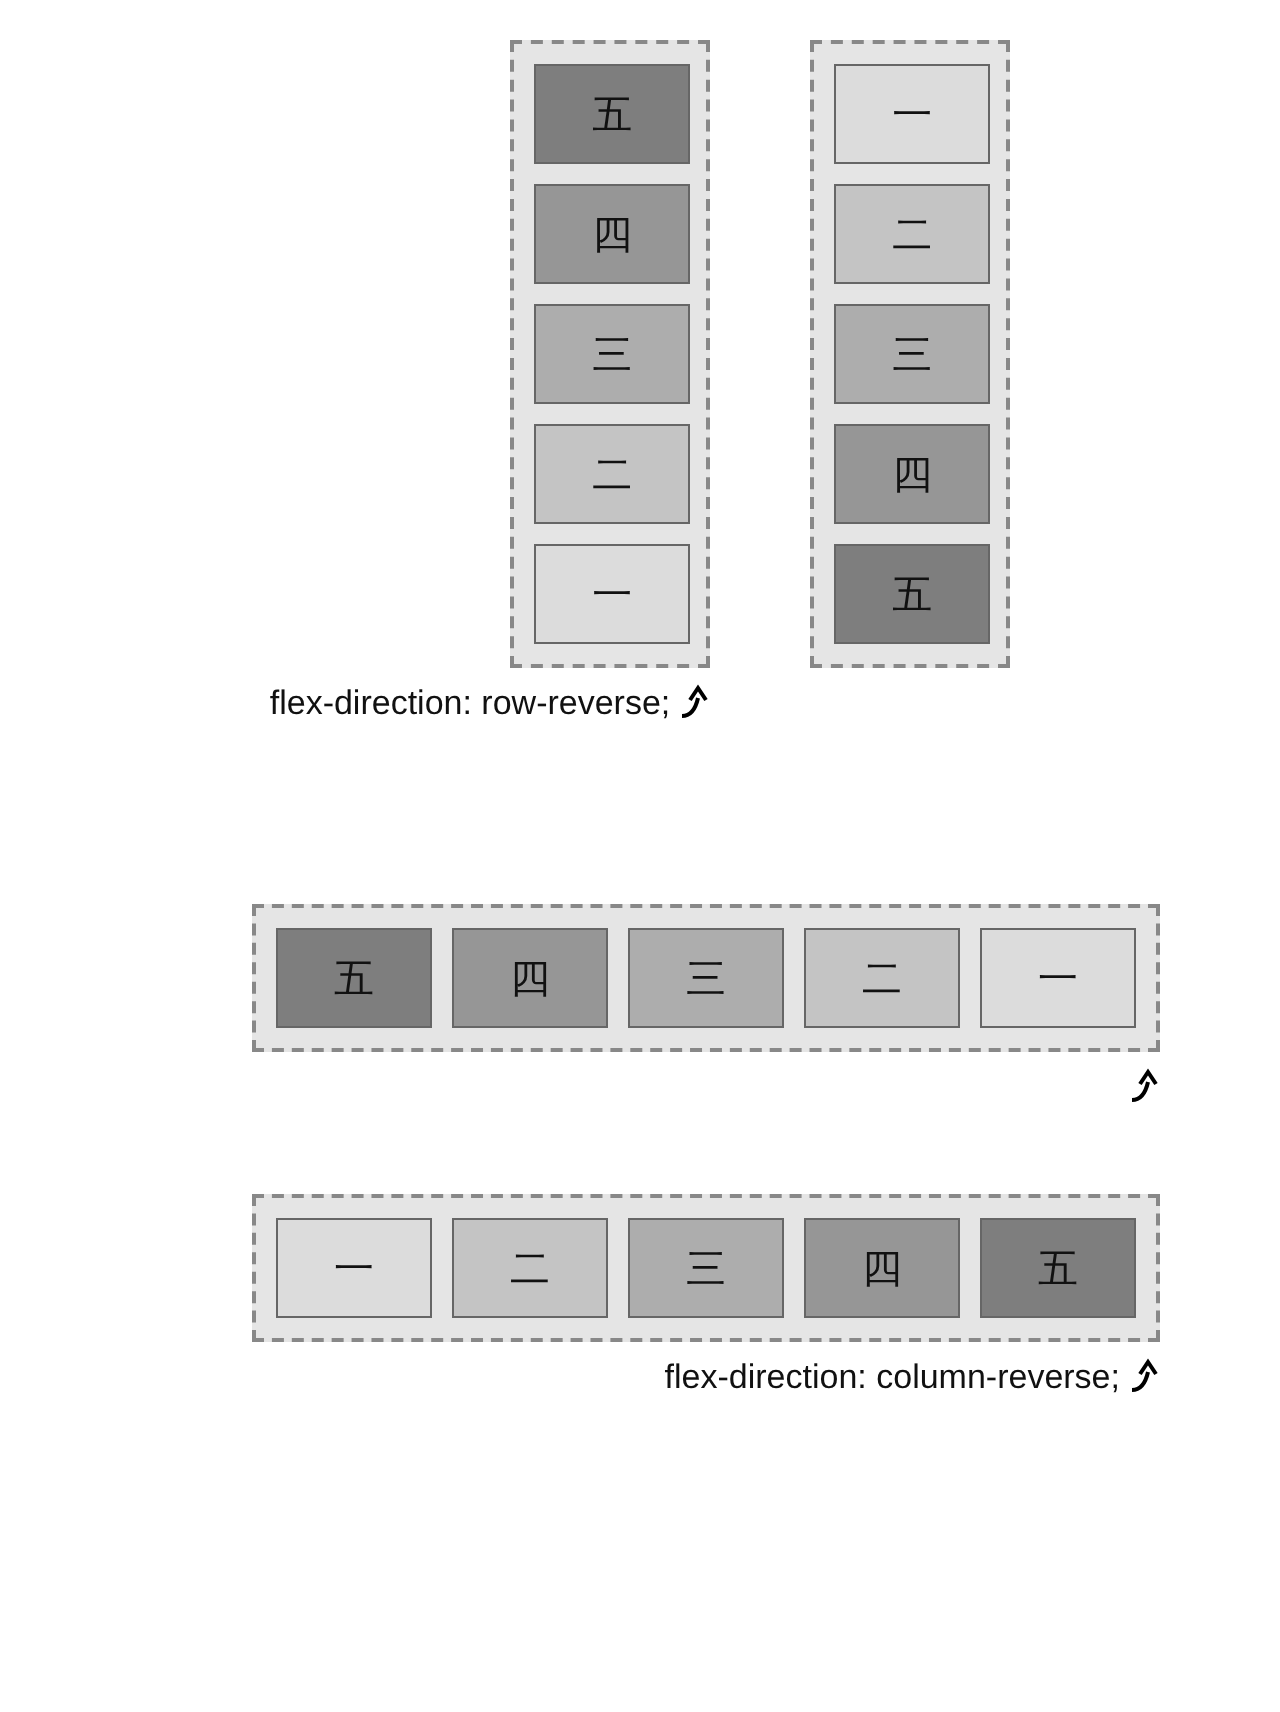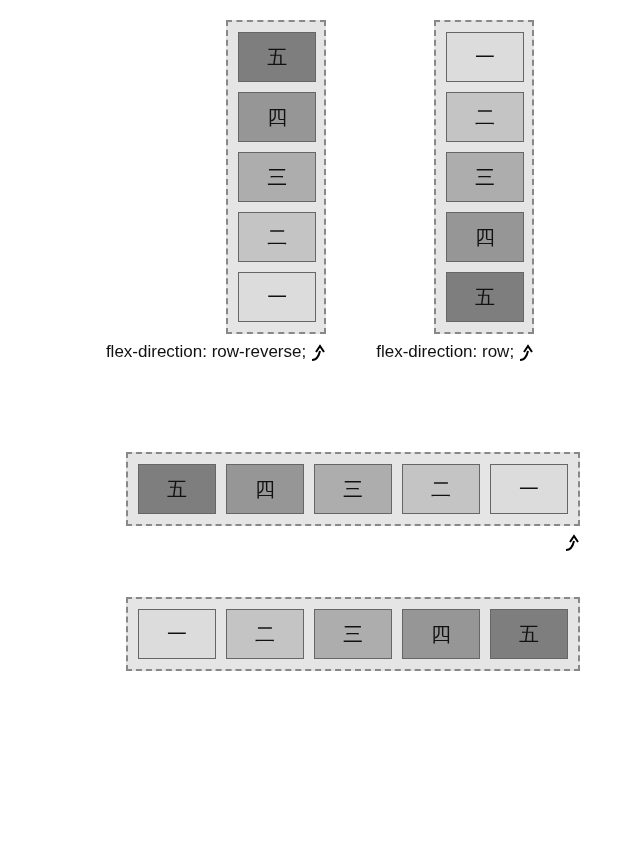--- a/index.html
+++ b/index.html
@@ -40,21 +40,21 @@
   .s1 { background: #dcdcdc; }
   .s2 { background: #c4c4c4; }
   .s3 { background: #adadad; }
   .s4 { background: #969696; }
   .s5 { background: #7e7e7e; }
   .caption {
     margin-top: 8px;
     font-size: 17px;
     color: #111;
     display: flex;
-    align-items: flex-end;
+    align-items: flex-start;
     gap: 4px;
     white-space: nowrap;
   }
   .arrow-icon {
     display: inline-block;
   }
   .arrow-icon svg { display: block; }
 </style>
 </head>
 <body>
@@ -80,29 +80,20 @@
   </div>
 
   <div class="group-v">
     <div class="container vert">
       <div class="box s1">一</div>
       <div class="box s2">二</div>
       <div class="box s3">三</div>
       <div class="box s4">四</div>
       <div class="box s5">五</div>
     </div>
-    <div class="caption">
-      <span>flex-direction: row;</span>
-      <span class="arrow-icon">
-        <svg width="16" height="18" viewBox="0 0 16 18">
-            <path d="M2 16 Q 8 16 10 7" fill="none" stroke="#000" stroke-width="2"></path>
-            <path d="M6 8 L10 2 L14 8" fill="none" stroke="#000" stroke-width="2"></path>
-          </svg>
-      </span>
-    </div>
   </div>
 </div>
 
 <div class="group-h">
   <div class="container horiz">
     <div class="box s5">五</div>
     <div class="box s4">四</div>
     <div class="box s3">三</div>
     <div class="box s2">二</div>
     <div class="box s1">一</div>
@@ -118,13 +109,22 @@
 </div>
 
 <div class="group-h">
   <div class="container horiz">
     <div class="box s1">一</div>
     <div class="box s2">二</div>
     <div class="box s3">三</div>
     <div class="box s4">四</div>
     <div class="box s5">五</div>
   </div>
+  <div class="caption">
+    <span>flex-direction: column-reverse;</span>
+    <span class="arrow-icon">
+      <svg width="16" height="18" viewBox="0 0 16 18">
+          <path d="M2 16 Q 8 16 10 7" fill="none" stroke="#000" stroke-width="2"></path>
+          <path d="M6 8 L10 2 L14 8" fill="none" stroke="#000" stroke-width="2"></path>
+        </svg>
+    </span>
+  </div>
 </div>
 
 </body></html>

